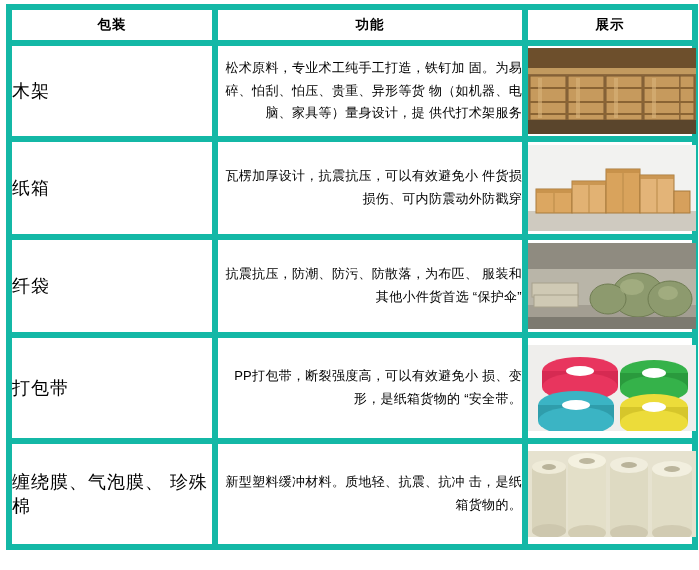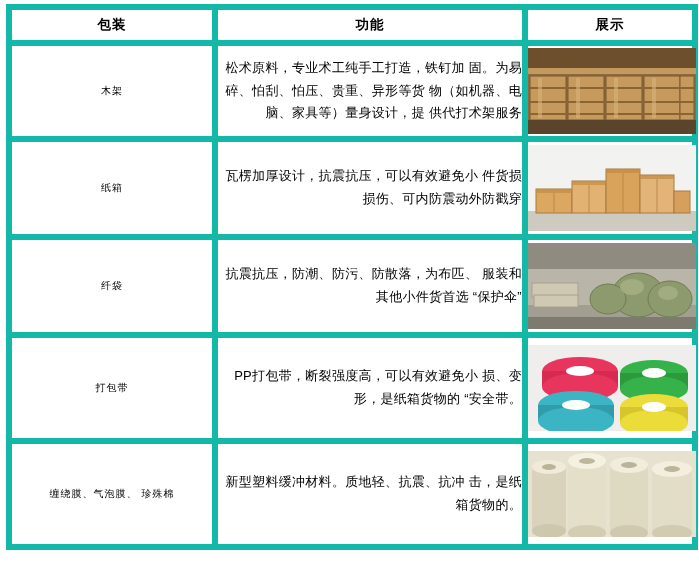--- a/index.html
+++ b/index.html
@@ -37,22 +37,22 @@
   col.c3 { width: 170px; }
 
   thead th {
     height: 30px;
     font-size: 13.5px;
     font-weight: bold;
     text-align: center;
     letter-spacing: 1px;
   }
   .name-cell {
-    text-align: center;
-    font-size: 10px;
+    text-align: left;
+    font-size: 18px;
     letter-spacing: 1px;
     padding: 4px 6px;
   }
   .desc-cell {
     font-size: 13px;
     line-height: 1.75;
     padding: 8px 10px 8px 10px;
     text-align: right;
     letter-spacing: 0.3px;
   }

